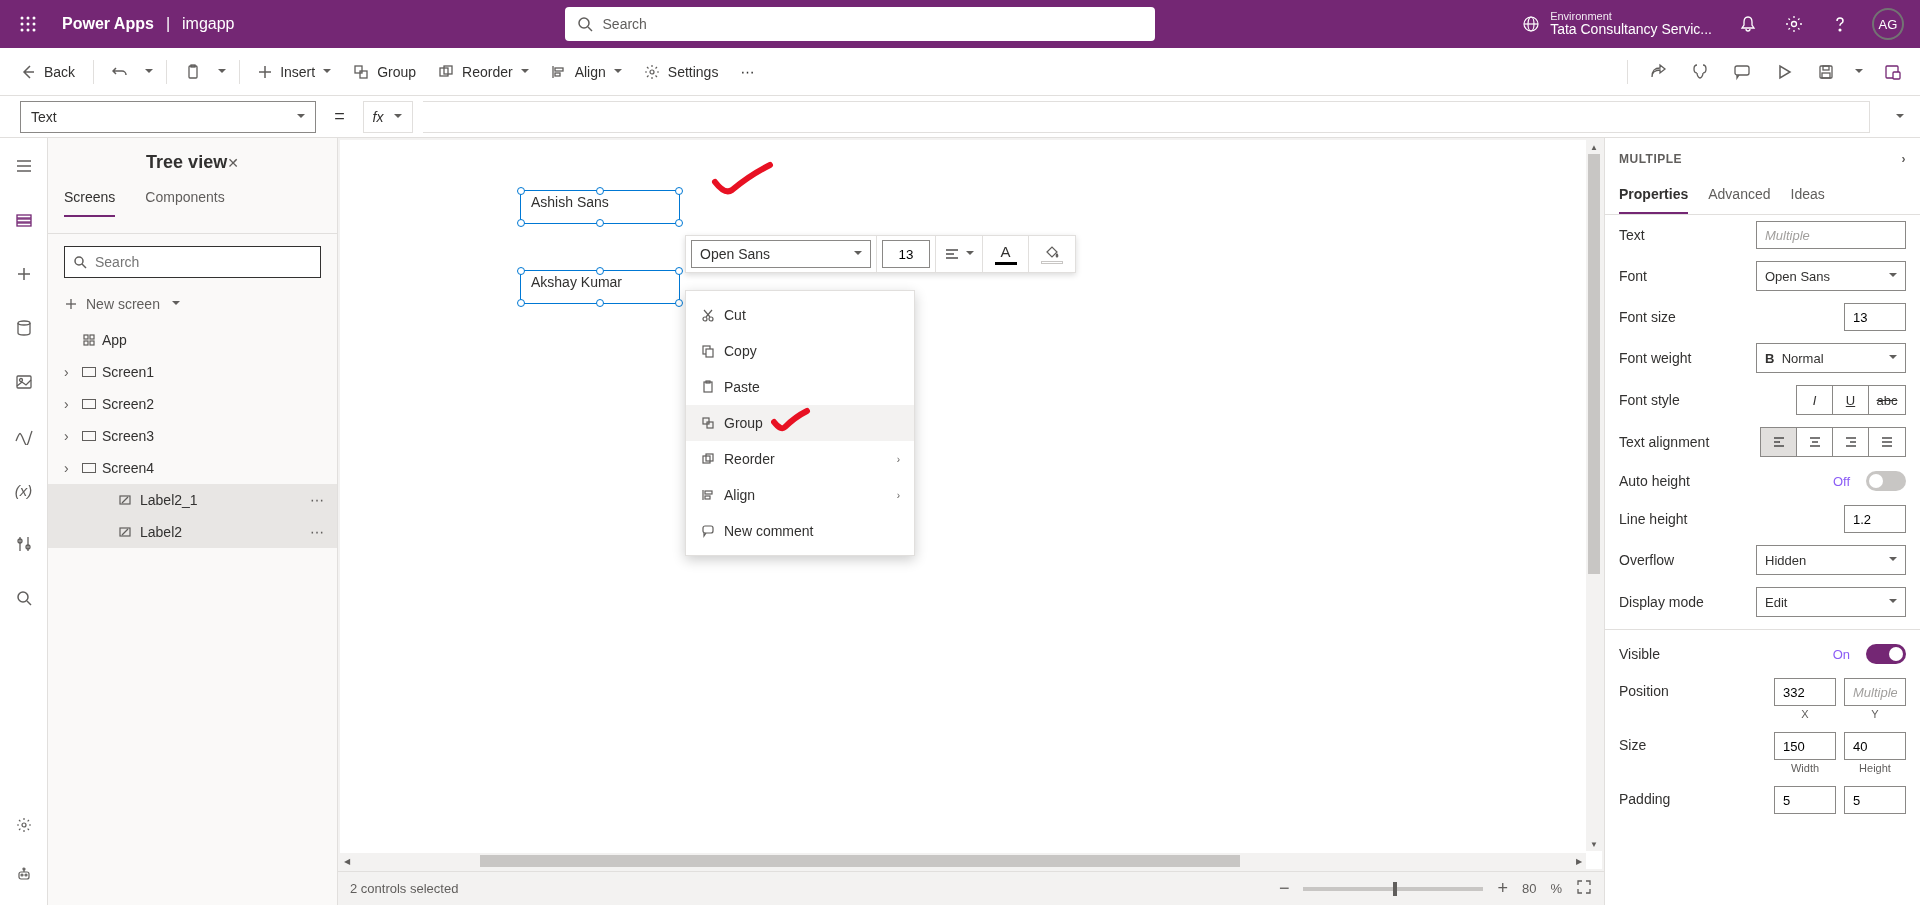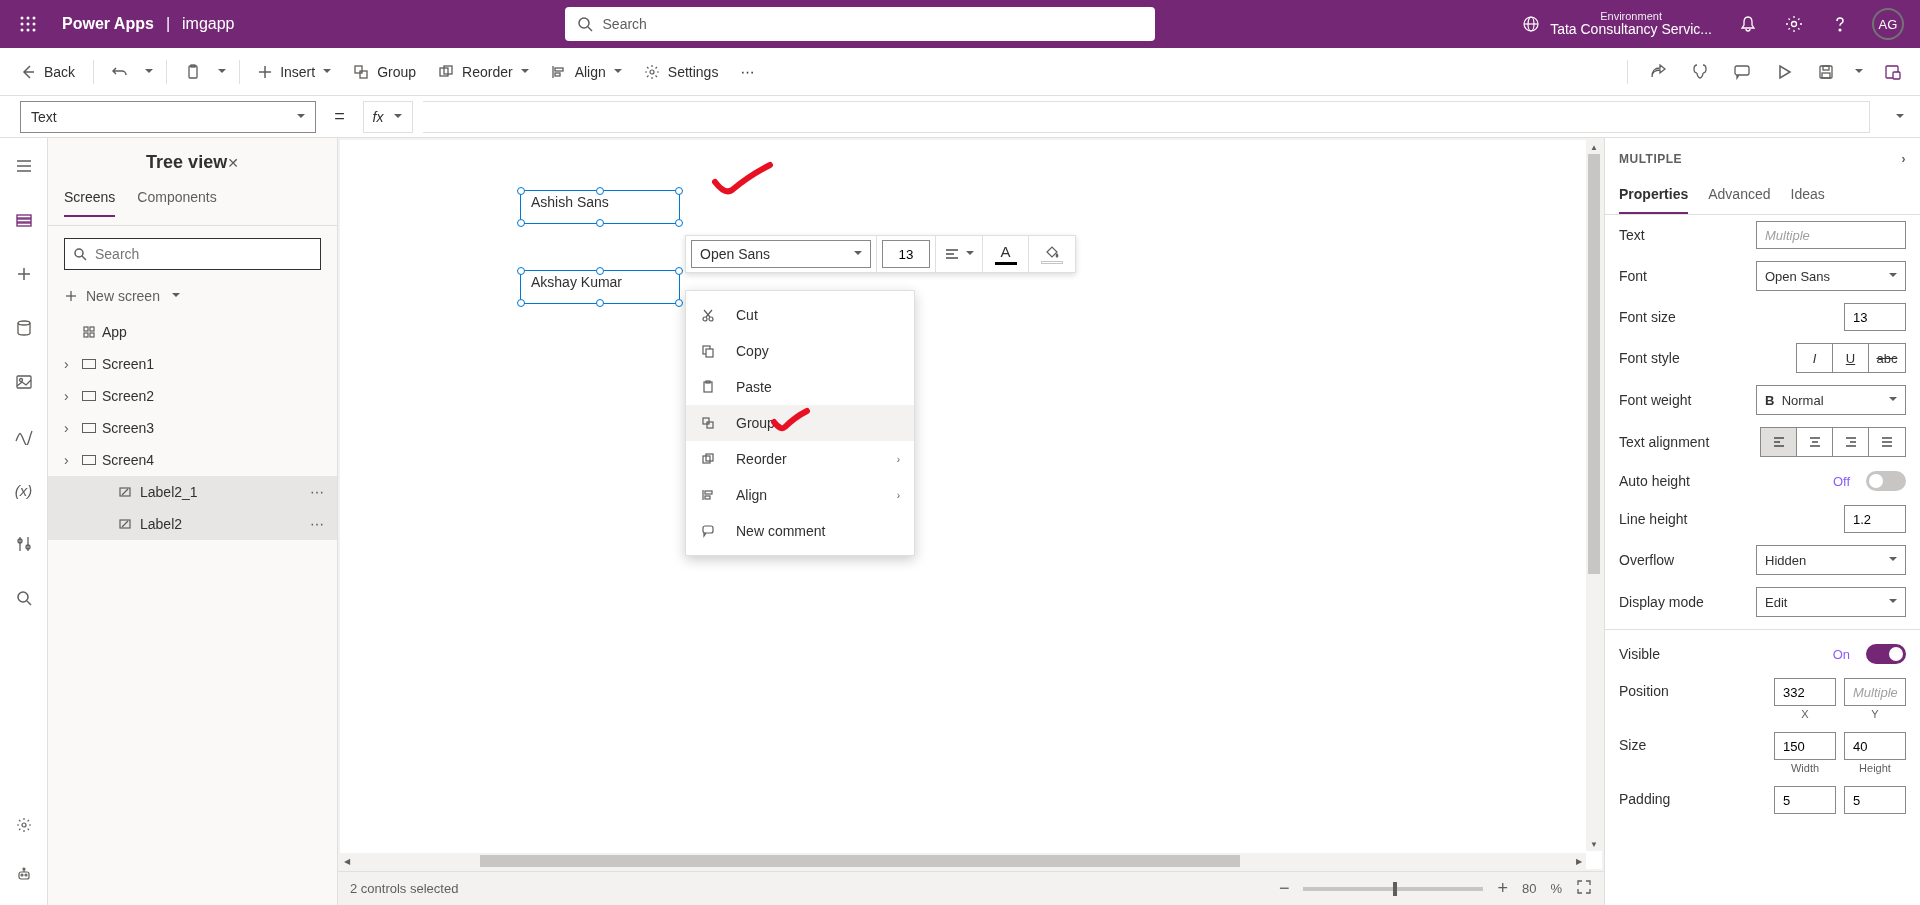--- a/index.html
+++ b/index.html
@@ -1,19 +1,19 @@
 <!DOCTYPE html>
 <html><head>
 <meta charset="utf-8">
 <style>
 * { margin: 0; padding: 0; box-sizing: border-box; font-family: "Segoe UI", Arial, sans-serif; }
 body { width: 1920px; height: 905px; overflow: hidden; background: #fff; font-size: 14px; color: #323130; }
 
 
-.topbar { height: 48px; background: #742774; display: flex; align-items: center; color: #fff; padding: 0 8px; text-align: center; }
+.topbar { height: 48px; background: #742774; display: flex; align-items: center; color: #fff; padding: 0 8px; }
 .waffle { width: 40px; height: 40px; display: flex; align-items: center; justify-content: center; cursor: pointer; }
 .waffle svg { fill: #fff; }
 .app-title { font-size: 16px; font-weight: 600; margin-left: 14px; }
 .sep-pipe { margin: 0 12px; font-size: 16px; }
 .doc-title { font-size: 16px; }
 .search-box-top { flex: 0 0 590px; margin-left: 330px; height: 34px; background: #fff; border-radius: 4px; display: flex; align-items: center; padding: 0 12px; color: #605e5c; }
 .search-box-top svg { margin-right: 10px; }
 .top-spacer { flex: 1; }
 .env-block { display: flex; align-items: center; gap: 10px; margin-right: 14px; }
 .env-block .env-text { line-height: 1.1; }
@@ -44,21 +44,21 @@
 .railbar { width: 48px; border-right: 1px solid #e1dfdd; display: flex; flex-direction: column; align-items: center; padding-top: 10px; gap: 18px; }
 .rail-icon { width: 36px; height: 36px; display: flex; align-items: center; justify-content: center; cursor: pointer; color: #605e5c; }
 .rail-icon.active { color: #742774; }
 .rail-bottom { margin-top: auto; margin-bottom: 12px; display: flex; flex-direction: column; gap: 14px; }
 
 
 .treepanel { width: 290px; border-right: 1px solid #e1dfdd; display: flex; flex-direction: column; background: #faf9f8; }
 .treehead { display: flex; align-items: center; justify-content: center; padding: 14px 16px 6px; }
 .treehead h2 { font-size: 18px; font-weight: 600; }
 .close-x { cursor: pointer; font-size: 14px; color: #605e5c; }
-.treetabs { display: flex; gap: 22px; padding: 10px 16px 8px; border-bottom: 1px solid #e1dfdd; }
+.treetabs { display: flex; gap: 30px; padding: 10px 16px 16px; border-bottom: 1px solid #e1dfdd; }
 .treetab { padding-bottom: 10px; cursor: pointer; font-size: 14px; color: #605e5c; }
 .treetab.active { color: #323130; border-bottom: 2px solid #742774; font-weight: 400; }
 .treesearch { margin: 12px 16px; height: 32px; border: 1px solid #323130; display: flex; align-items: center; padding: 0 8px; gap: 8px; background: #fff; }
 .treesearch input { border: none; outline: none; flex: 1; font-size: 14px; }
 .newscreen-row { display: flex; align-items: center; gap: 8px; padding: 6px 16px; cursor: pointer; color: #605e5c; }
 .treelist { flex: 1; overflow: auto; padding-top: 6px; }
 .treenode { display: flex; align-items: center; height: 32px; padding-left: 16px; cursor: pointer; gap: 6px; font-size: 14px; }
 .treenode.indent2 { padding-left: 70px; background: #e8e6e4; justify-content: space-between; padding-right: 12px; }
 .treenode.indent2 .left { display: flex; align-items: center; gap: 8px; }
 .treenode .chev { width: 12px; color: #605e5c; }
@@ -82,21 +82,21 @@
 .mini-toolbar { position: absolute; display: flex; background: #fff; border: 1px solid #e1dfdd; box-shadow: 0 2px 6px rgba(0,0,0,.15); height: 38px; }
 .mini-cell { display: flex; align-items: center; border-right: 1px solid #e1dfdd; padding: 0 8px; gap: 6px; cursor: pointer; }
 .mini-cell:last-child { border-right: none; }
 .font-select { width: 180px; height: 28px; border: 1px solid #8a8886; display: flex; align-items: center; justify-content: space-between; padding: 0 8px; }
 .size-input { width: 48px; height: 28px; border: 1px solid #8a8886; text-align: center; }
 .font-color-cell, .fill-color-cell { width: 46px; justify-content: center; flex-direction: column; gap: 2px; }
 .color-bar { width: 22px; height: 3px; }
 
 
 .ctx-menu { position: absolute; width: 230px; background: #fff; border: 1px solid #e1dfdd; box-shadow: 0 4px 12px rgba(0,0,0,.2); padding: 6px 0; }
-.ctx-item { display: flex; align-items: center; height: 36px; padding: 0 14px; gap: 20px; cursor: pointer; position: relative; }
+.ctx-item { display: flex; align-items: center; height: 36px; padding: 0 14px; gap: 8px; cursor: pointer; position: relative; }
 .ctx-item.hover { background: #f3f2f1; }
 .ctx-item .sub-arrow { margin-left: auto; color: #605e5c; font-size: 10px; }
 .ctx-icon { width: 16px; color: #605e5c; display: flex; align-items: center; justify-content: center; }
 
 
 .red-check { position: absolute; }
 .red-check svg { stroke: #e81123; stroke-width: 6; fill: none; stroke-linecap: round; }
 
 
 .statusbar { height: 34px; border-top: 1px solid #e1dfdd; display: flex; align-items: center; padding: 0 12px; gap: 14px; font-size: 13px; color: #605e5c; }
@@ -655,39 +655,39 @@
         <div class="prop-select">
             <span>Open Sans</span>
             <span class="chev-down"></span>
           </div>
       </div>
       <div class="prop-row">
         <span class="prop-label">Font size</span>
         <input class="prop-input small" value="13" style="">
       </div>
       <div class="prop-row">
+        <span class="prop-label">Font weight</span>
+        <div class="prop-select">
+            <span><b>B</b>&nbsp;&nbsp;<span>Normal</span></span>
+            <span class="chev-down"></span>
+          </div>
+      </div>
+      <div class="prop-row">
         <span class="prop-label">Font style</span>
         <div class="seg-group">
           <div class="seg">
               <i>I</i>
             </div>
           <div class="seg">
               <u>U</u>
             </div>
           <div class="seg">
               <s>abc</s>
             </div>
         </div>
-      </div>
-      <div class="prop-row">
-        <span class="prop-label">Font weight</span>
-        <div class="prop-select">
-            <span><b>B</b>&nbsp;&nbsp;<span>Normal</span></span>
-            <span class="chev-down"></span>
-          </div>
       </div>
       <div class="prop-row">
         <span class="prop-label">Text alignment</span>
         <div class="seg-group">
           <div class="seg active">
               <svg width="14" height="14" viewBox="0 0 14 14" stroke="#323130" stroke-width="1.3">
                 <line x1="2" y1="3" x2="12" y2="3"></line>
                 <line x1="2" y1="7" x2="8" y2="7"></line>
                 <line x1="2" y1="11" x2="12" y2="11"></line>
               </svg>

